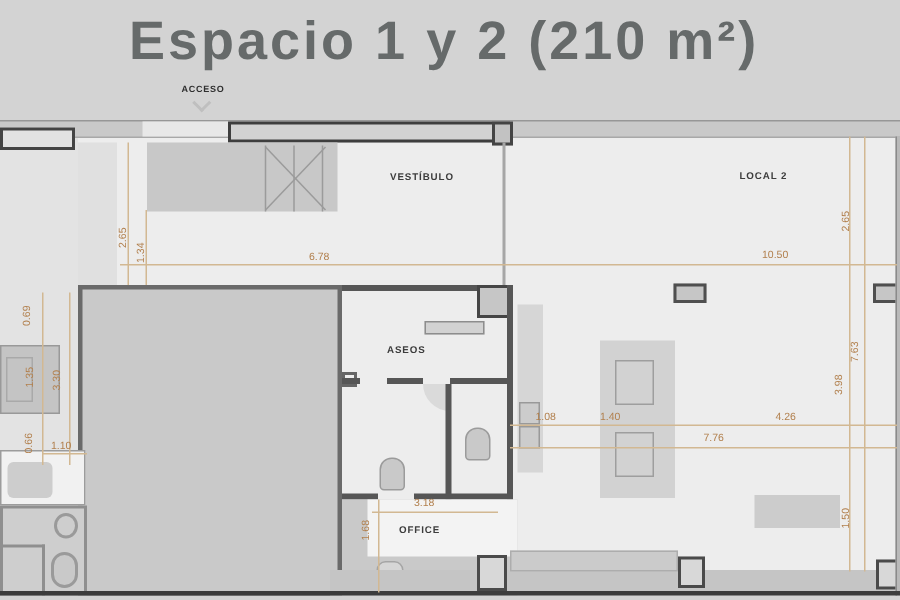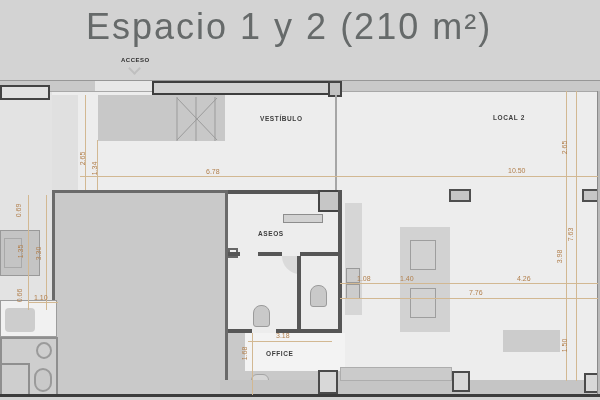--- a/index.html
+++ b/index.html
@@ -1,19 +1,19 @@
 <!DOCTYPE html>
 <html><head>
 <meta charset="utf-8">
 <style>
   html,body{margin:0;padding:0;}
   body{font-family:"Liberation Sans", sans-serif;}
   .canvas{position:relative;width:600px;height:400px;background:#d3d3d3;overflow:hidden;}
   .abs{position:absolute;box-sizing:border-box;}
-  .title{color:#666a6a;font-size:36px;letter-spacing:2px;font-weight:400;white-space:nowrap;}
+  .title{color:#666a6a;font-size:36px;letter-spacing:2px;font-weight:700;white-space:nowrap;}
   .tinylabel{color:#3d3d3d;font-size:6.5px;font-weight:700;letter-spacing:.6px;white-space:nowrap;}
   .acceso{color:#2f2f2f;font-size:6px;font-weight:700;letter-spacing:.5px;}
   .dim{color:#b2804e;font-size:7px;white-space:nowrap;line-height:7px;}
   .dim-v{transform:rotate(-90deg);transform-origin:center;}
   .dimline{background:#d2b892;}
   .wall{background:#565656;}
   .chev{width:9px;height:9px;border-right:2px solid #bfbfbf;border-bottom:2px solid #bfbfbf;transform:rotate(45deg);}
 </style>
 </head>
 <body>

